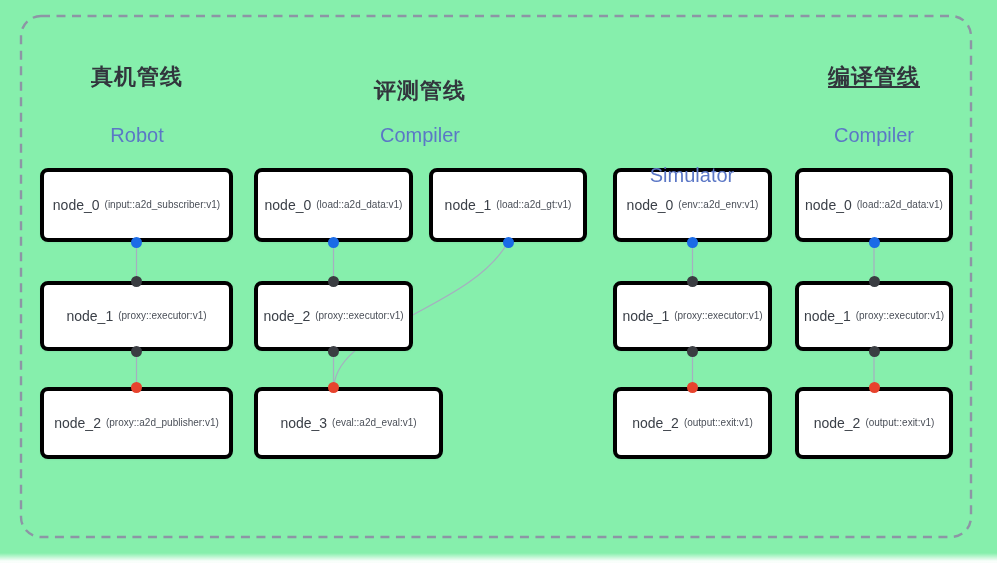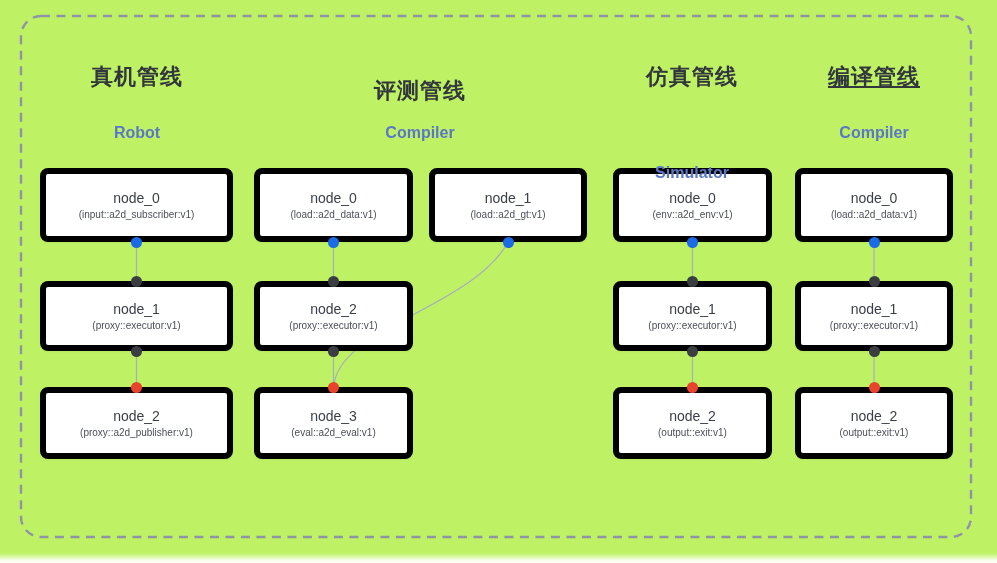--- a/index.html
+++ b/index.html
@@ -1,36 +1,36 @@
 <!DOCTYPE html>
 <html><head>
 <meta charset="utf-8">
 <style>
   html,body{margin:0;padding:0;background:#fff;}
   .stage{
     position:relative;width:997px;height:563px;overflow:hidden;
-    background:#bef264;
+    background:#86efac;
     font-family:"Liberation Sans","DejaVu Sans",sans-serif;
   }
   .layer-svg{position:absolute;left:0;top:0;z-index:1;}
   .title-zh{
     position:absolute;top:62px;transform:translateX(-50%);
     font-size:22px;font-weight:700;color:#32363d;letter-spacing:1px;
     white-space:nowrap;z-index:3;
   }
   .title-en{
     position:absolute;top:124px;transform:translateX(-50%);
-    font-size:16px;font-weight:700;color:#5b77c6;
+    font-size:20px;font-weight:400;color:#5b77c6;
     white-space:nowrap;z-index:3;
   }
   .node-box{
     position:absolute;box-sizing:border-box;
-    background:#ffffff;border:6px solid #000000;border-radius:8px;
+    background:#ffffff;border:4px solid #000000;border-radius:8px;
     box-shadow:0 1px 2px rgba(70,80,110,.07);
-    display:flex;flex-direction:column;align-items:center;justify-content:center;
+    display:flex;align-items:center;justify-content:center;
     gap:5px;z-index:2;
   }
   .node-label{font-size:14px;color:#3a3f47;line-height:1;}
   .node-type{font-size:10px;color:#4a4f58;line-height:1;white-space:nowrap;}
   .port{
     position:absolute;width:11px;height:11px;border-radius:50%;z-index:4;
   }
   .bottom-fade{
     position:absolute;left:0;right:0;bottom:0;height:10px;z-index:5;
     background:linear-gradient(to bottom, rgba(255,255,255,0), rgba(255,255,255,.95) 80%);
@@ -82,26 +82,25 @@
       <div class="node-label">node_1</div>
       <div class="node-type">(load::a2d_gt:v1)</div>
     </div>
     <div class="port" style="left: 502.5px; top: 236.5px; background: rgb(27, 107, 230);"></div>
     <div class="node-box" style="left: 254px; top: 281px; width: 159px; height: 70px;">
       <div class="node-label">node_2</div>
       <div class="node-type">(proxy::executor:v1)</div>
     </div>
     <div class="port" style="left: 328px; top: 275.5px; background: rgb(58, 61, 66);"></div>
     <div class="port" style="left: 328px; top: 345.5px; background: rgb(58, 61, 66);"></div>
-    <div class="node-box" style="left: 254px; top: 387px; width: 159px; height: 72px;">
+    <div class="node-box" style="left: 254px; top: 387px; width: 189px; height: 72px;">
       <div class="node-label">node_3</div>
       <div class="node-type">(eval::a2d_eval:v1)</div>
     </div>
     <div class="port" style="left: 328px; top: 381.5px; background: rgb(231, 67, 45);"></div>
-    <div class="title-zh" style="left: 692px;">仿真管线</div>
     <div class="title-en" style="left: 692px; margin-top: 40px;">Simulator</div>
     <div class="node-box" style="left: 613px; top: 168px; width: 159px; height: 74px;">
       <div class="node-label">node_0</div>
       <div class="node-type">(env::a2d_env:v1)</div>
     </div>
     <div class="port" style="left: 687px; top: 236.5px; background: rgb(27, 107, 230);"></div>
     <div class="node-box" style="left: 613px; top: 281px; width: 159px; height: 70px;">
       <div class="node-label">node_1</div>
       <div class="node-type">(proxy::executor:v1)</div>
     </div>

